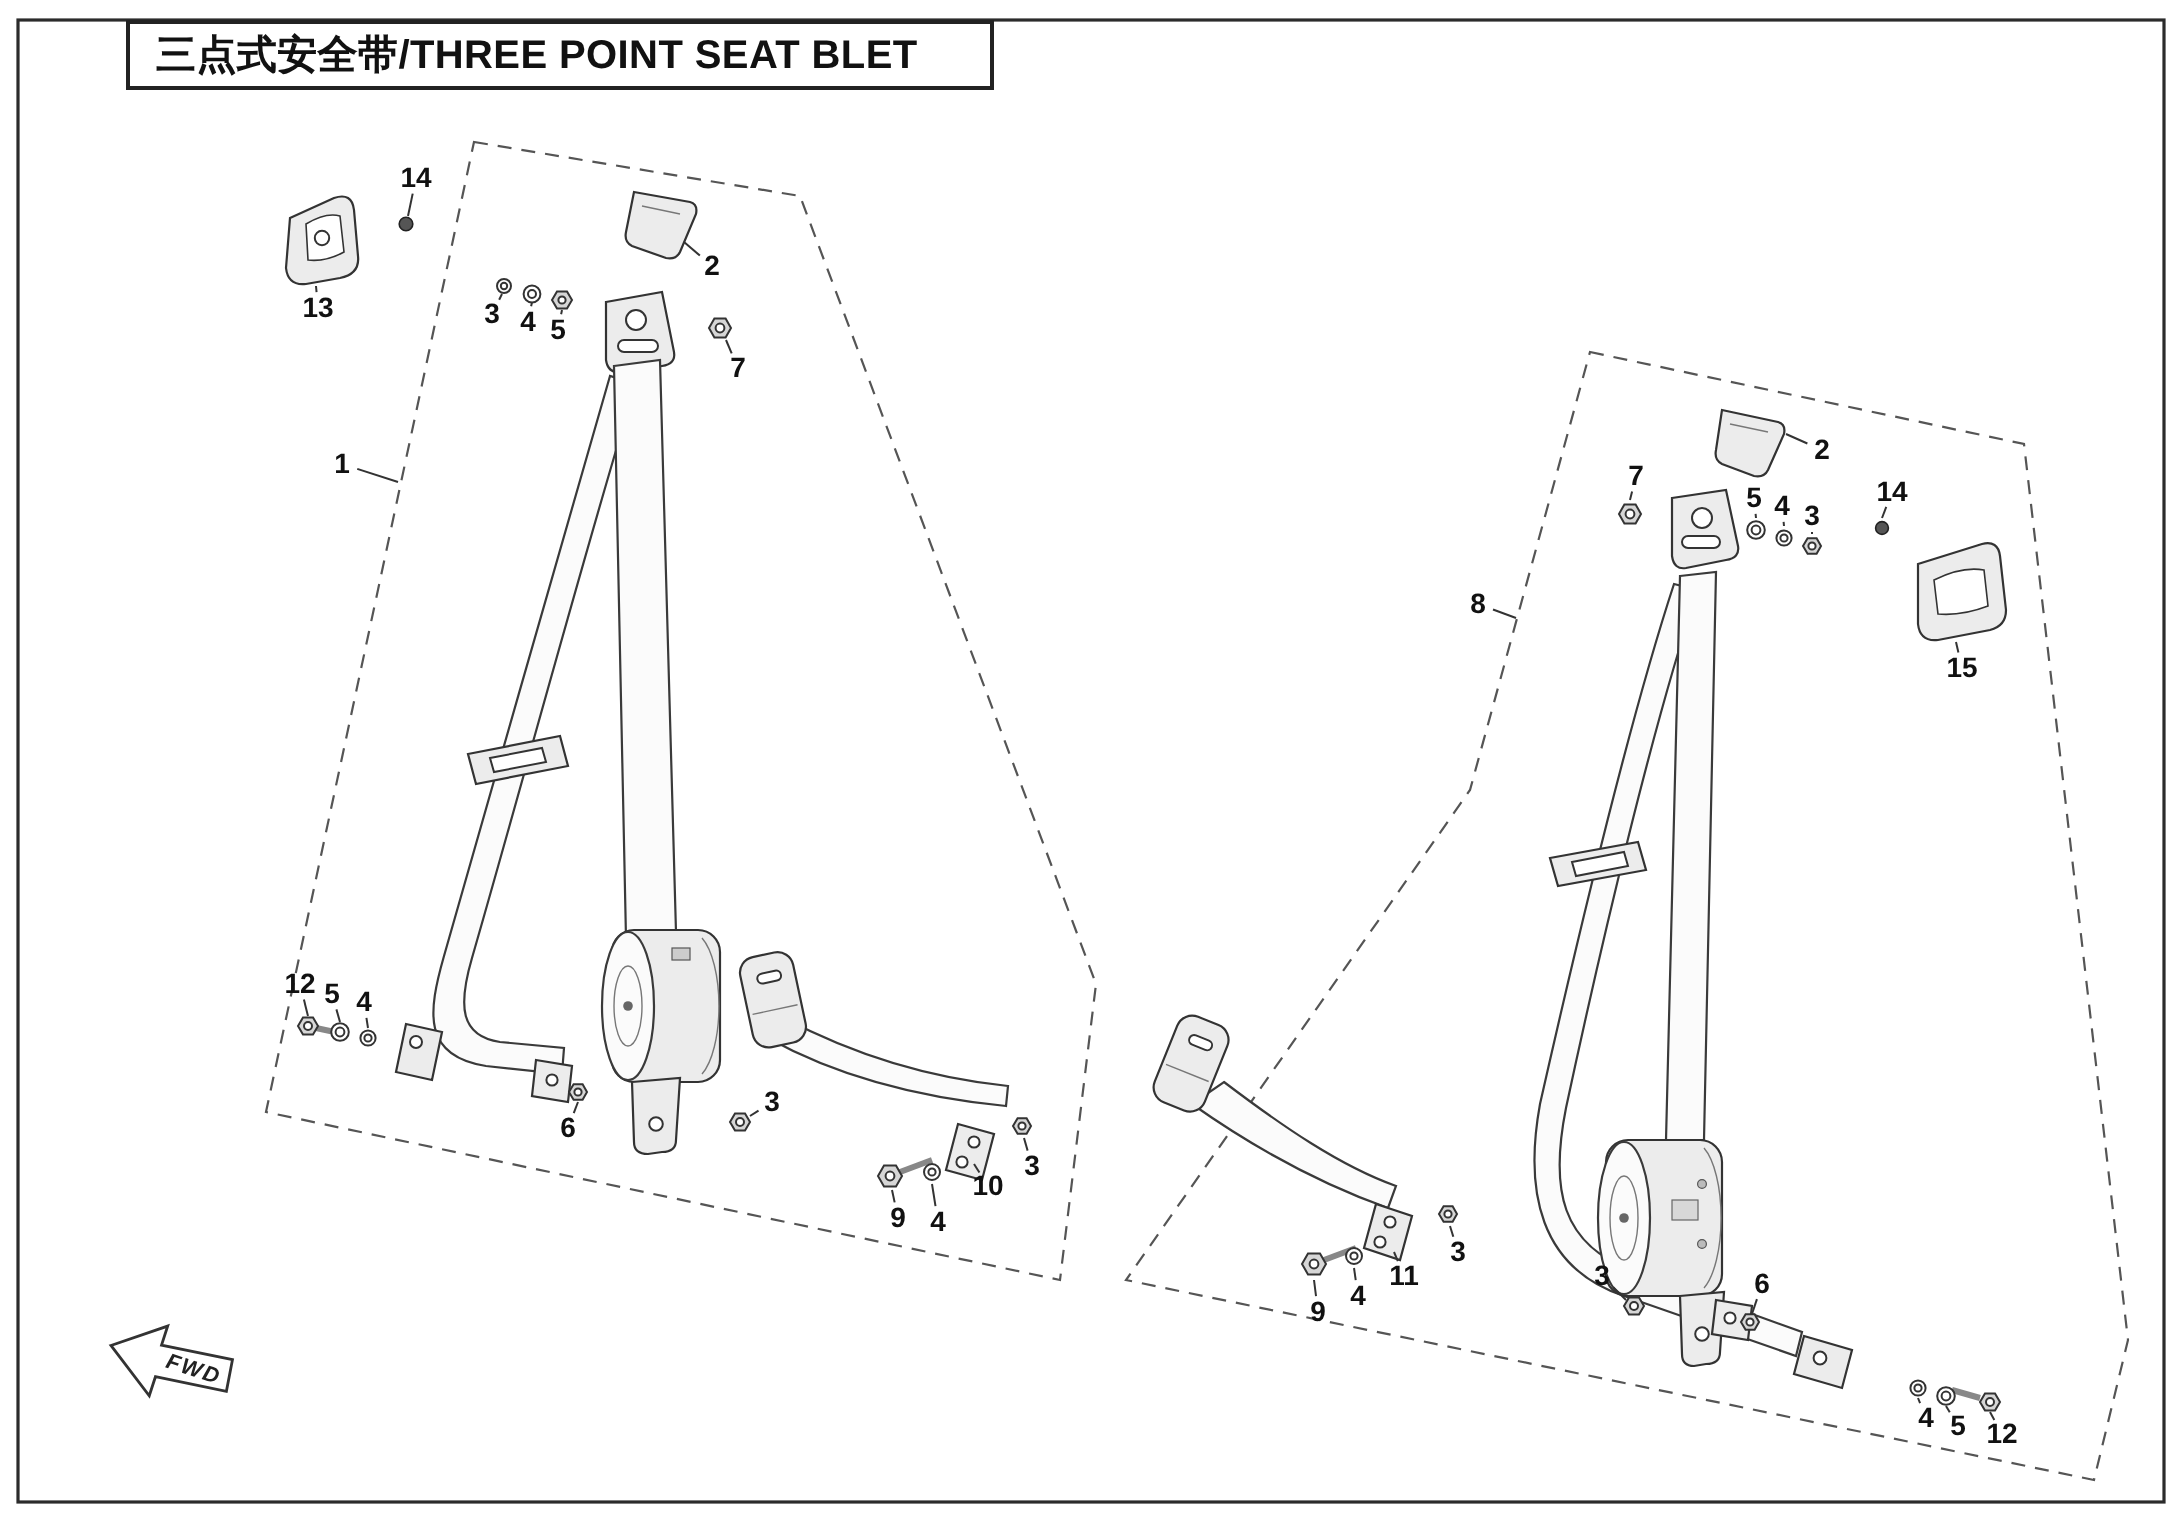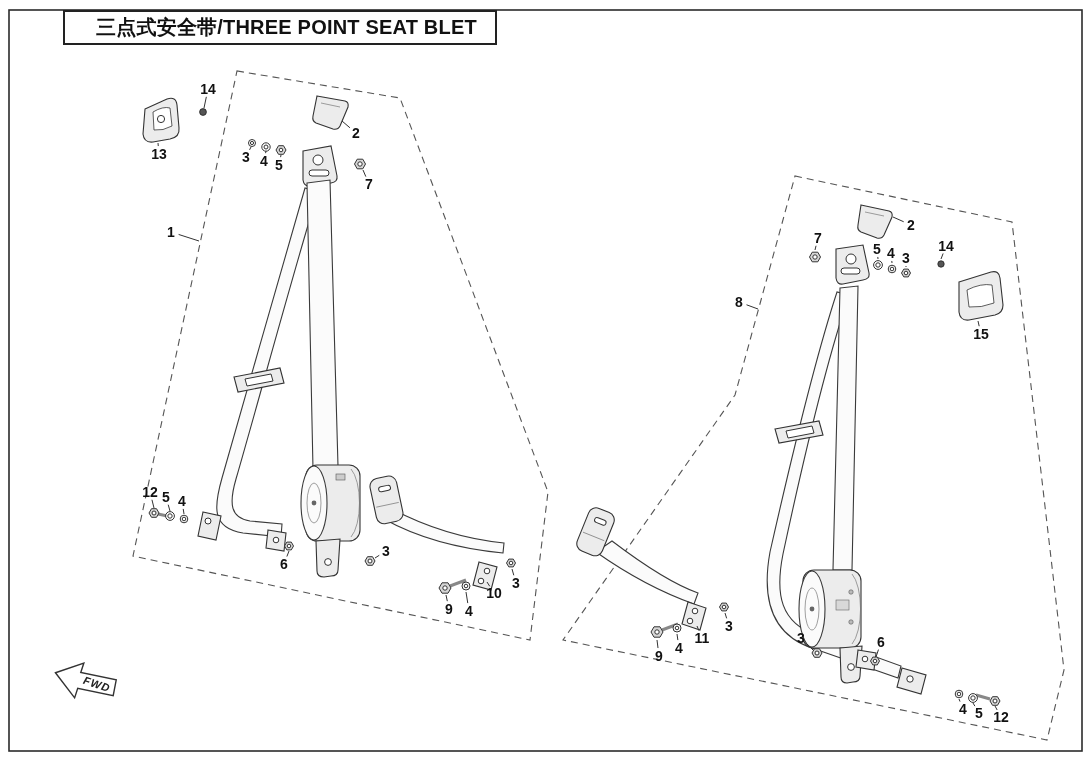--- a/index.html
+++ b/index.html
@@ -1,20 +1,20 @@
 <!DOCTYPE html>
 <html><head>
 <meta charset="utf-8">
 <style>
   html,body{margin:0;padding:0;background:#fff;}
   .stage{position:relative;width:1091px;height:760px;background:#fff;
          font-family:"Liberation Sans",sans-serif;overflow:hidden;}
   .title-box{position:absolute;left:63px;top:10px;width:434px;height:35px;background:#fff;
              border:2px solid #222;box-sizing:border-box;display:flex;align-items:center;
-             padding-left:13px;z-index:2;justify-content:center;}
+             padding-left:13px;z-index:2;}
   .title-box span{font-size:20px;font-weight:bold;color:#111;white-space:nowrap;letter-spacing:.2px;}
   svg.art{position:absolute;left:0;top:0;z-index:1;}
   .ln{fill:none;stroke:#2b2b2b;stroke-width:1.1;}
   .dash{fill:none;stroke:#555;stroke-width:1.1;stroke-dasharray:7 5;}
   .part{fill:#ececec;stroke:#333;stroke-width:1.1;}
   .part-light{fill:#fbfbfb;stroke:#3a3a3a;stroke-width:1.1;}
   .hole{fill:#fff;stroke:#333;stroke-width:1;}
   .hw{fill:#d6d6d6;stroke:#333;stroke-width:1;}
   .detail{fill:none;stroke:#777;stroke-width:.7;}
   .callout{font-family:"Liberation Sans",sans-serif;font-size:14px;font-weight:bold;fill:#111;text-anchor:middle;}

